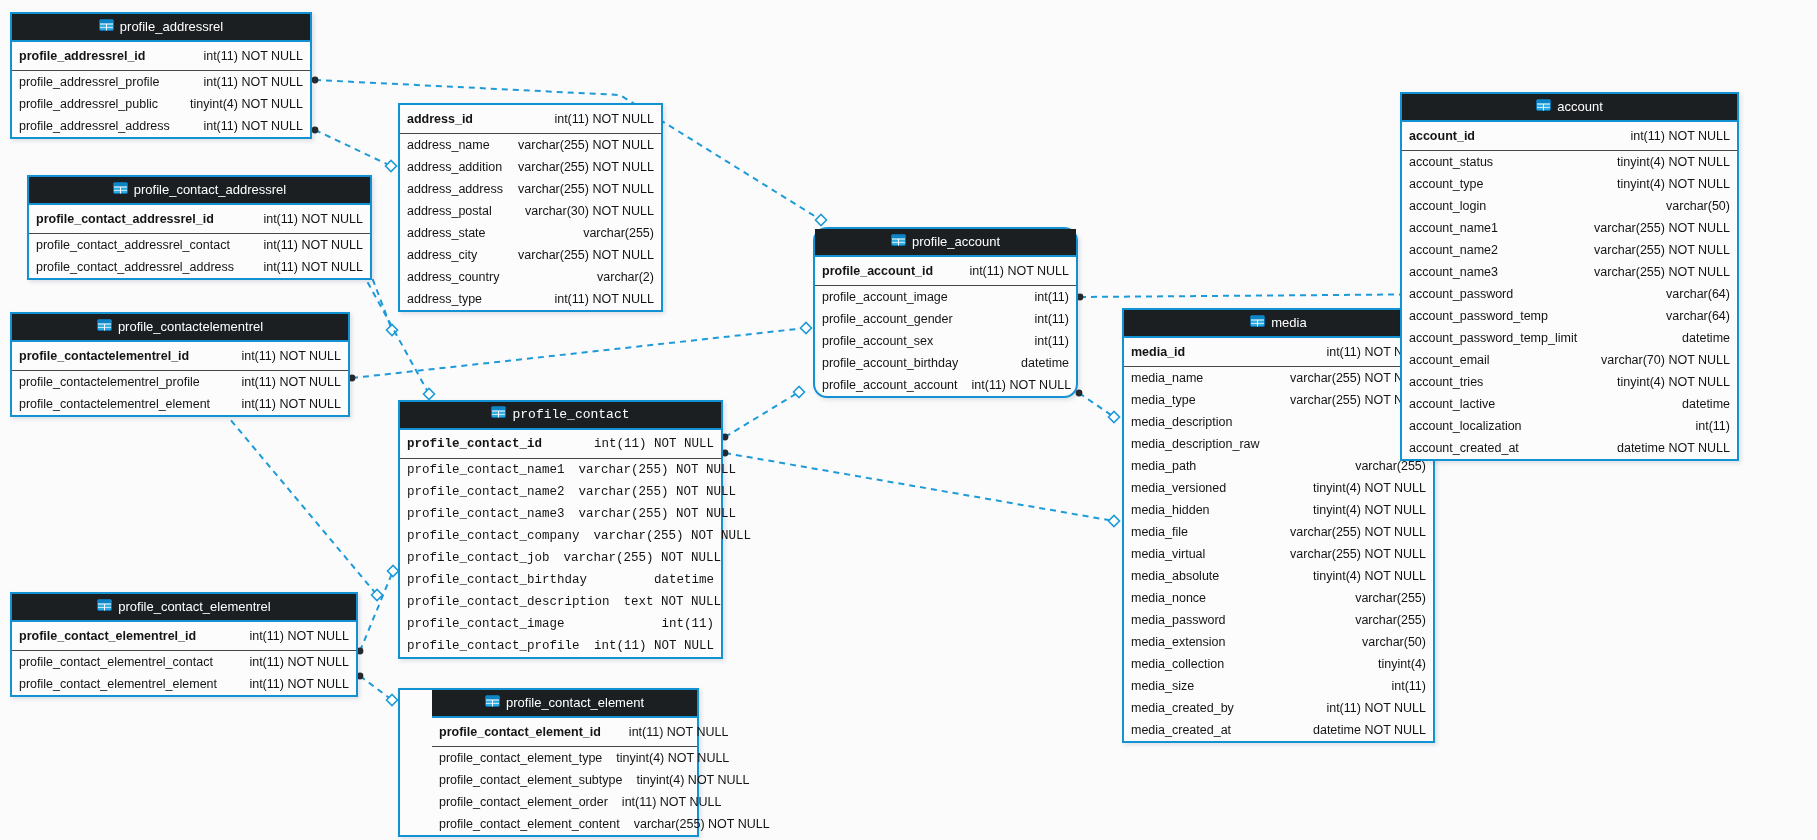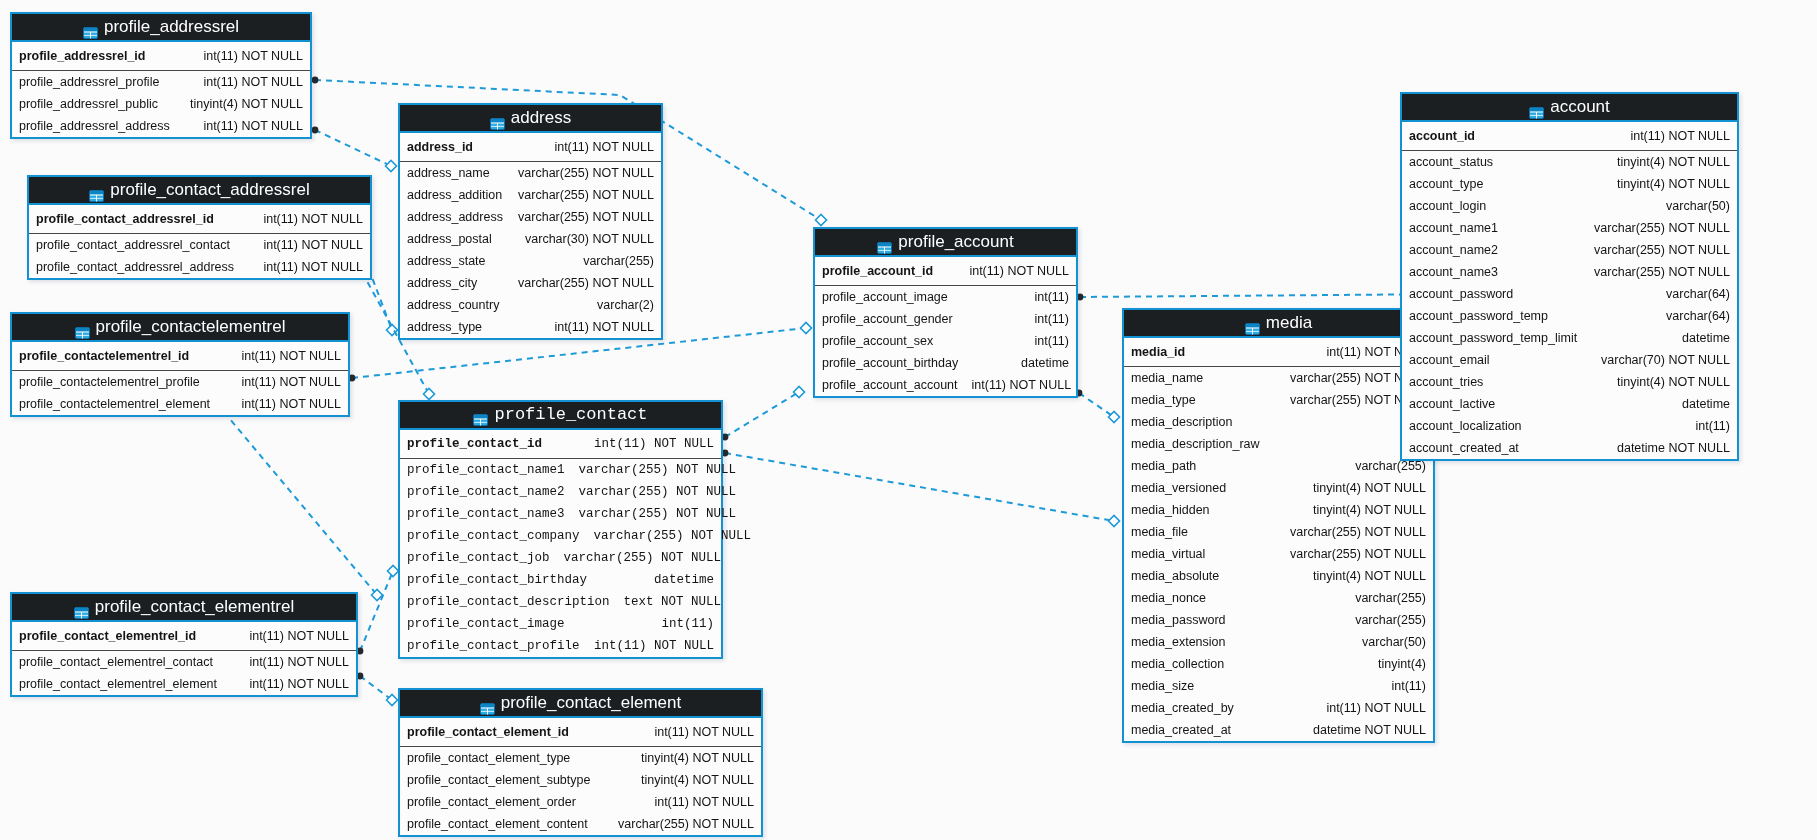--- a/index.html
+++ b/index.html
@@ -13,22 +13,22 @@
   .tbl{
     position:absolute;z-index:2;
     background:#fcfcfc;
     border:2px solid #1392d3;
     box-shadow:2px 2px 4px rgba(40,60,80,.14);
     box-sizing:border-box;
   }
   .hdr{
     background:#1b1f22;color:#ffffff;
     height:26px;line-height:26px;
-    display:flex;align-items:center;justify-content:center;
-    gap:6px;font-size:17px;
+    display:flex;align-items:flex-start;justify-content:center;
+    gap:6px;font-size:13px;
     border-bottom:2px solid #1392d3;
   }
   .hdr .ticon{display:inline-block;width:15px;height:12px;flex:0 0 auto;}
   .frow{
     display:flex;justify-content:space-between;align-items:center;
     padding:0 7px;white-space:nowrap;
     font-size:12.5px;color:#141414;gap:14px;
   }
   .frow .fname{text-align:left;}
   .frow .ftype{text-align:right;}
@@ -191,32 +191,20 @@
           <span class="fname">profile_contact_elementrel_contact</span>
           <span class="ftype">int(11) NOT NULL</span>
         </div>
         <div class="frow">
           <span class="fname">profile_contact_elementrel_element</span>
           <span class="ftype">int(11) NOT NULL</span>
         </div>
       </div>
   </div>
     <div class="tbl" style="left: 398px; top: 103px; width: 265px;">
-    <div class="hdr">
-      <span class="ticon">
-        <svg width="15" height="12" viewBox="0 0 15 12">
-          <rect x="0.5" y="0.5" width="14" height="11" rx="1.5" fill="#2caae2" stroke="#0d6fa8"></rect>
-          <rect x="1" y="1" width="13" height="3.6" rx="1" fill="#0d84c4"></rect>
-          <line x1="1" y1="5" x2="14" y2="5" stroke="#ffffff" stroke-width="1"></line>
-          <line x1="1" y1="8.4" x2="14" y2="8.4" stroke="#ffffff" stroke-width="0.8"></line>
-          <line x1="7.5" y1="5" x2="7.5" y2="11.5" stroke="#ffffff" stroke-width="1"></line>
-        </svg>
-      </span>
-      <span class="ttitle">address</span>
-    </div>
     <div class="frow pkrow">
       <span class="fname">address_id</span>
       <span class="ftype">int(11) NOT NULL</span>
     </div>
     <div class="rows">
         <div class="frow">
           <span class="fname">address_name</span>
           <span class="ftype">varchar(255) NOT NULL</span>
         </div>
         <div class="frow">
@@ -298,21 +286,21 @@
         <div class="frow">
           <span class="fname">profile_contact_image</span>
           <span class="ftype">int(11)</span>
         </div>
         <div class="frow">
           <span class="fname">profile_contact_profile</span>
           <span class="ftype">int(11) NOT NULL</span>
         </div>
       </div>
   </div>
-    <div class="tbl" style="left: 398px; top: 688px; width: 365px;">
+    <div class="tbl" style="left: 398px; top: 688px; width: 301px; padding-left: 32px;">
     <div class="hdr">
       <span class="ticon">
         <svg width="15" height="12" viewBox="0 0 15 12">
           <rect x="0.5" y="0.5" width="14" height="11" rx="1.5" fill="#2caae2" stroke="#0d6fa8"></rect>
           <rect x="1" y="1" width="13" height="3.6" rx="1" fill="#0d84c4"></rect>
           <line x1="1" y1="5" x2="14" y2="5" stroke="#ffffff" stroke-width="1"></line>
           <line x1="1" y1="8.4" x2="14" y2="8.4" stroke="#ffffff" stroke-width="0.8"></line>
           <line x1="7.5" y1="5" x2="7.5" y2="11.5" stroke="#ffffff" stroke-width="1"></line>
         </svg>
       </span>
@@ -334,21 +322,21 @@
         <div class="frow">
           <span class="fname">profile_contact_element_order</span>
           <span class="ftype">int(11) NOT NULL</span>
         </div>
         <div class="frow">
           <span class="fname">profile_contact_element_content</span>
           <span class="ftype">varchar(255) NOT NULL</span>
         </div>
       </div>
   </div>
-    <div class="tbl" style="left: 813px; top: 227px; width: 265px;">
+    <div class="tbl" style="left: 813px; top: 227px; width: 265px; border-radius: 14px;">
     <div class="hdr">
       <span class="ticon">
         <svg width="15" height="12" viewBox="0 0 15 12">
           <rect x="0.5" y="0.5" width="14" height="11" rx="1.5" fill="#2caae2" stroke="#0d6fa8"></rect>
           <rect x="1" y="1" width="13" height="3.6" rx="1" fill="#0d84c4"></rect>
           <line x1="1" y1="5" x2="14" y2="5" stroke="#ffffff" stroke-width="1"></line>
           <line x1="1" y1="8.4" x2="14" y2="8.4" stroke="#ffffff" stroke-width="0.8"></line>
           <line x1="7.5" y1="5" x2="7.5" y2="11.5" stroke="#ffffff" stroke-width="1"></line>
         </svg>
       </span>

